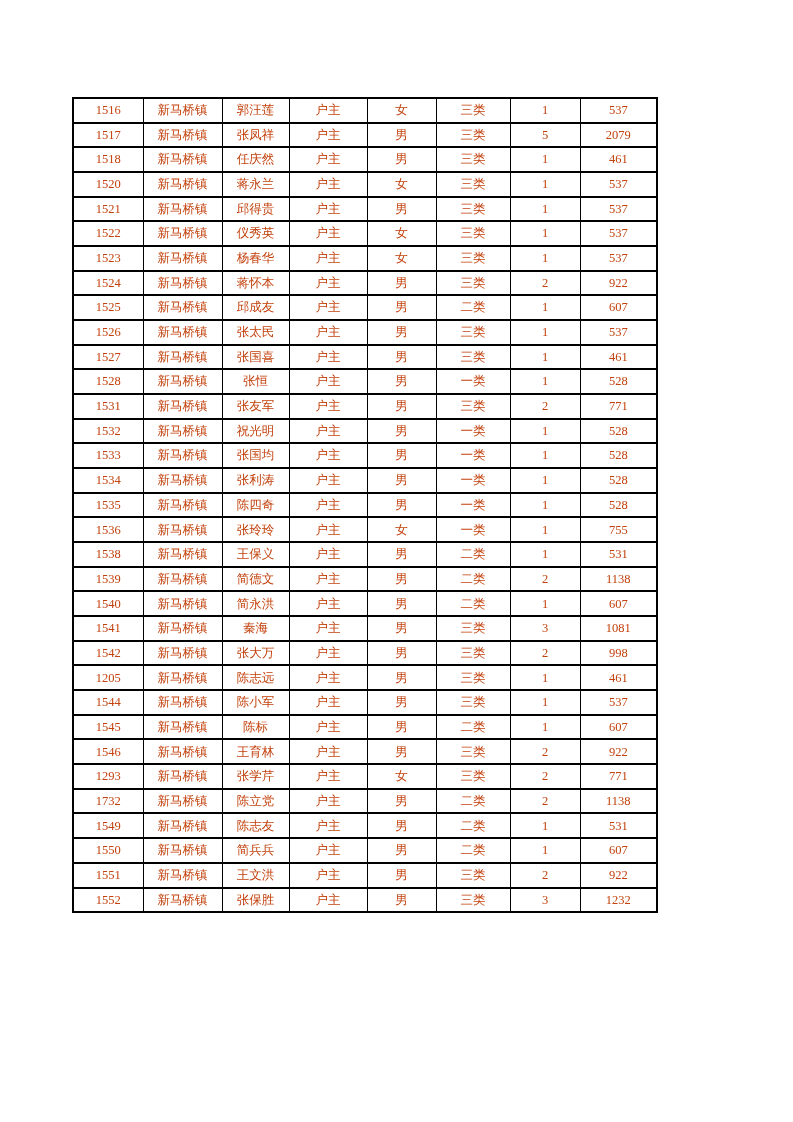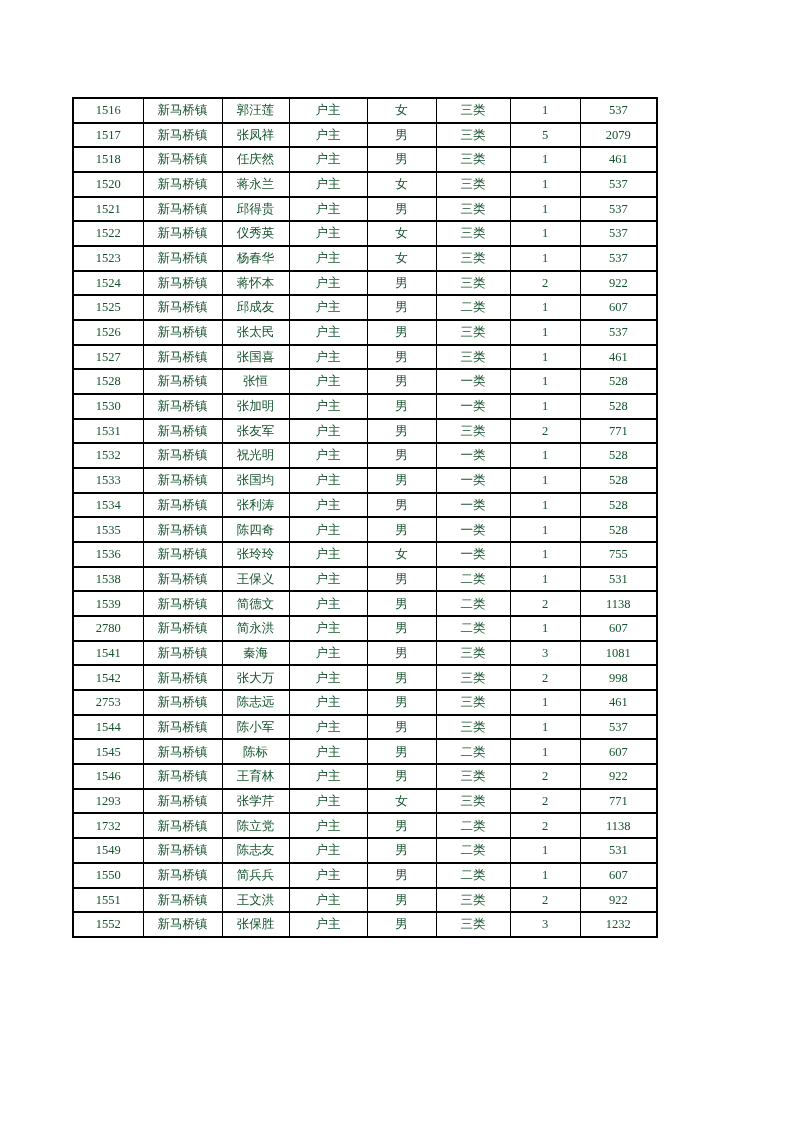--- a/index.html
+++ b/index.html
@@ -15,21 +15,21 @@
     overflow: hidden;
     font-family: "Liberation Serif", "DejaVu Serif", serif;
   }
   table.data-table {
     position: absolute;
     left: 72px;
     top: 97px;
     border-collapse: collapse;
     table-layout: fixed;
     width: 585px;
-    color: #14532d;
+    color: #c2410c;
   }
   table.data-table td {
     border-left: 1px solid #000000;
     border-right: 1px solid #000000;
     border-top: 2px solid #000000;
     border-bottom: 2px solid #000000;
     text-align: center;
     vertical-align: middle;
     font-size: 12.5px;
     line-height: 1;
@@ -182,80 +182,70 @@
           <td>1528</td>
           <td>新马桥镇</td>
           <td>张恒</td>
           <td>户主</td>
           <td>男</td>
           <td>一类</td>
           <td>1</td>
           <td>528</td>
         </tr>
         <tr>
-          <td>1530</td>
-          <td>新马桥镇</td>
-          <td>张加明</td>
+          <td>1531</td>
+          <td>新马桥镇</td>
+          <td>张友军</td>
+          <td>户主</td>
+          <td>男</td>
+          <td>三类</td>
+          <td>2</td>
+          <td>771</td>
+        </tr>
+        <tr>
+          <td>1532</td>
+          <td>新马桥镇</td>
+          <td>祝光明</td>
           <td>户主</td>
           <td>男</td>
           <td>一类</td>
           <td>1</td>
           <td>528</td>
         </tr>
         <tr>
-          <td>1531</td>
-          <td>新马桥镇</td>
-          <td>张友军</td>
-          <td>户主</td>
-          <td>男</td>
-          <td>三类</td>
-          <td>2</td>
-          <td>771</td>
-        </tr>
-        <tr>
-          <td>1532</td>
-          <td>新马桥镇</td>
-          <td>祝光明</td>
+          <td>1533</td>
+          <td>新马桥镇</td>
+          <td>张国均</td>
           <td>户主</td>
           <td>男</td>
           <td>一类</td>
           <td>1</td>
           <td>528</td>
         </tr>
         <tr>
-          <td>1533</td>
-          <td>新马桥镇</td>
-          <td>张国均</td>
+          <td>1534</td>
+          <td>新马桥镇</td>
+          <td>张利涛</td>
           <td>户主</td>
           <td>男</td>
           <td>一类</td>
           <td>1</td>
           <td>528</td>
         </tr>
         <tr>
-          <td>1534</td>
-          <td>新马桥镇</td>
-          <td>张利涛</td>
+          <td>1535</td>
+          <td>新马桥镇</td>
+          <td>陈四奇</td>
           <td>户主</td>
           <td>男</td>
           <td>一类</td>
           <td>1</td>
           <td>528</td>
         </tr>
         <tr>
-          <td>1535</td>
-          <td>新马桥镇</td>
-          <td>陈四奇</td>
-          <td>户主</td>
-          <td>男</td>
-          <td>一类</td>
-          <td>1</td>
-          <td>528</td>
-        </tr>
-        <tr>
           <td>1536</td>
           <td>新马桥镇</td>
           <td>张玲玲</td>
           <td>户主</td>
           <td>女</td>
           <td>一类</td>
           <td>1</td>
           <td>755</td>
         </tr>
         <tr>
@@ -272,21 +262,21 @@
           <td>1539</td>
           <td>新马桥镇</td>
           <td>简德文</td>
           <td>户主</td>
           <td>男</td>
           <td>二类</td>
           <td>2</td>
           <td>1138</td>
         </tr>
         <tr>
-          <td>2780</td>
+          <td>1540</td>
           <td>新马桥镇</td>
           <td>简永洪</td>
           <td>户主</td>
           <td>男</td>
           <td>二类</td>
           <td>1</td>
           <td>607</td>
         </tr>
         <tr>
           <td>1541</td>
@@ -302,21 +292,21 @@
           <td>1542</td>
           <td>新马桥镇</td>
           <td>张大万</td>
           <td>户主</td>
           <td>男</td>
           <td>三类</td>
           <td>2</td>
           <td>998</td>
         </tr>
         <tr>
-          <td>2753</td>
+          <td>1205</td>
           <td>新马桥镇</td>
           <td>陈志远</td>
           <td>户主</td>
           <td>男</td>
           <td>三类</td>
           <td>1</td>
           <td>461</td>
         </tr>
         <tr>
           <td>1544</td>

